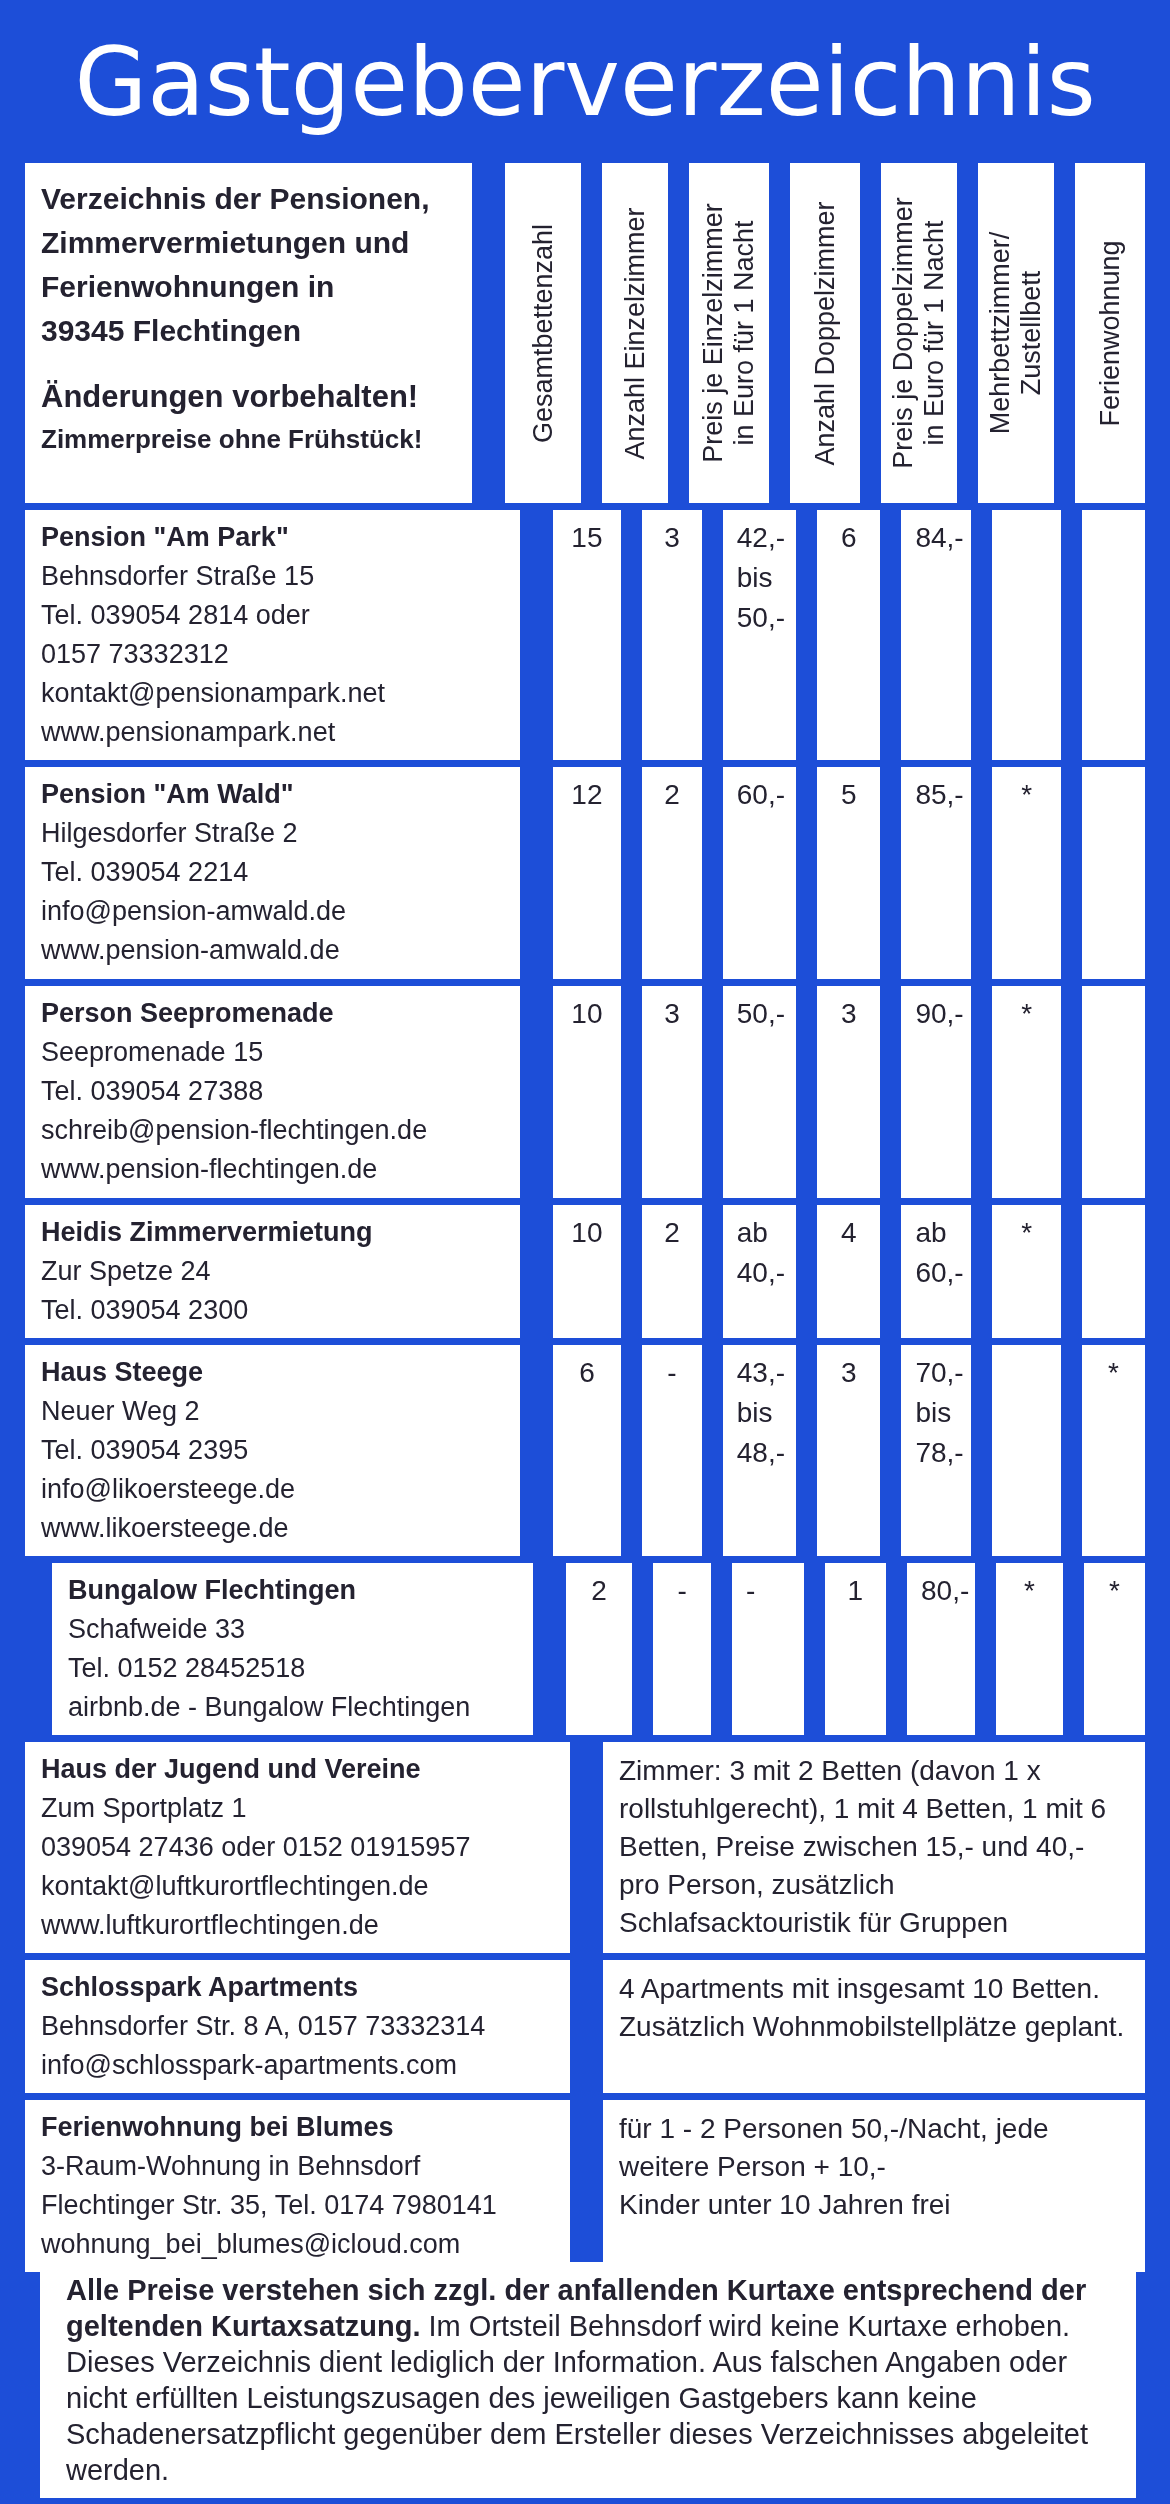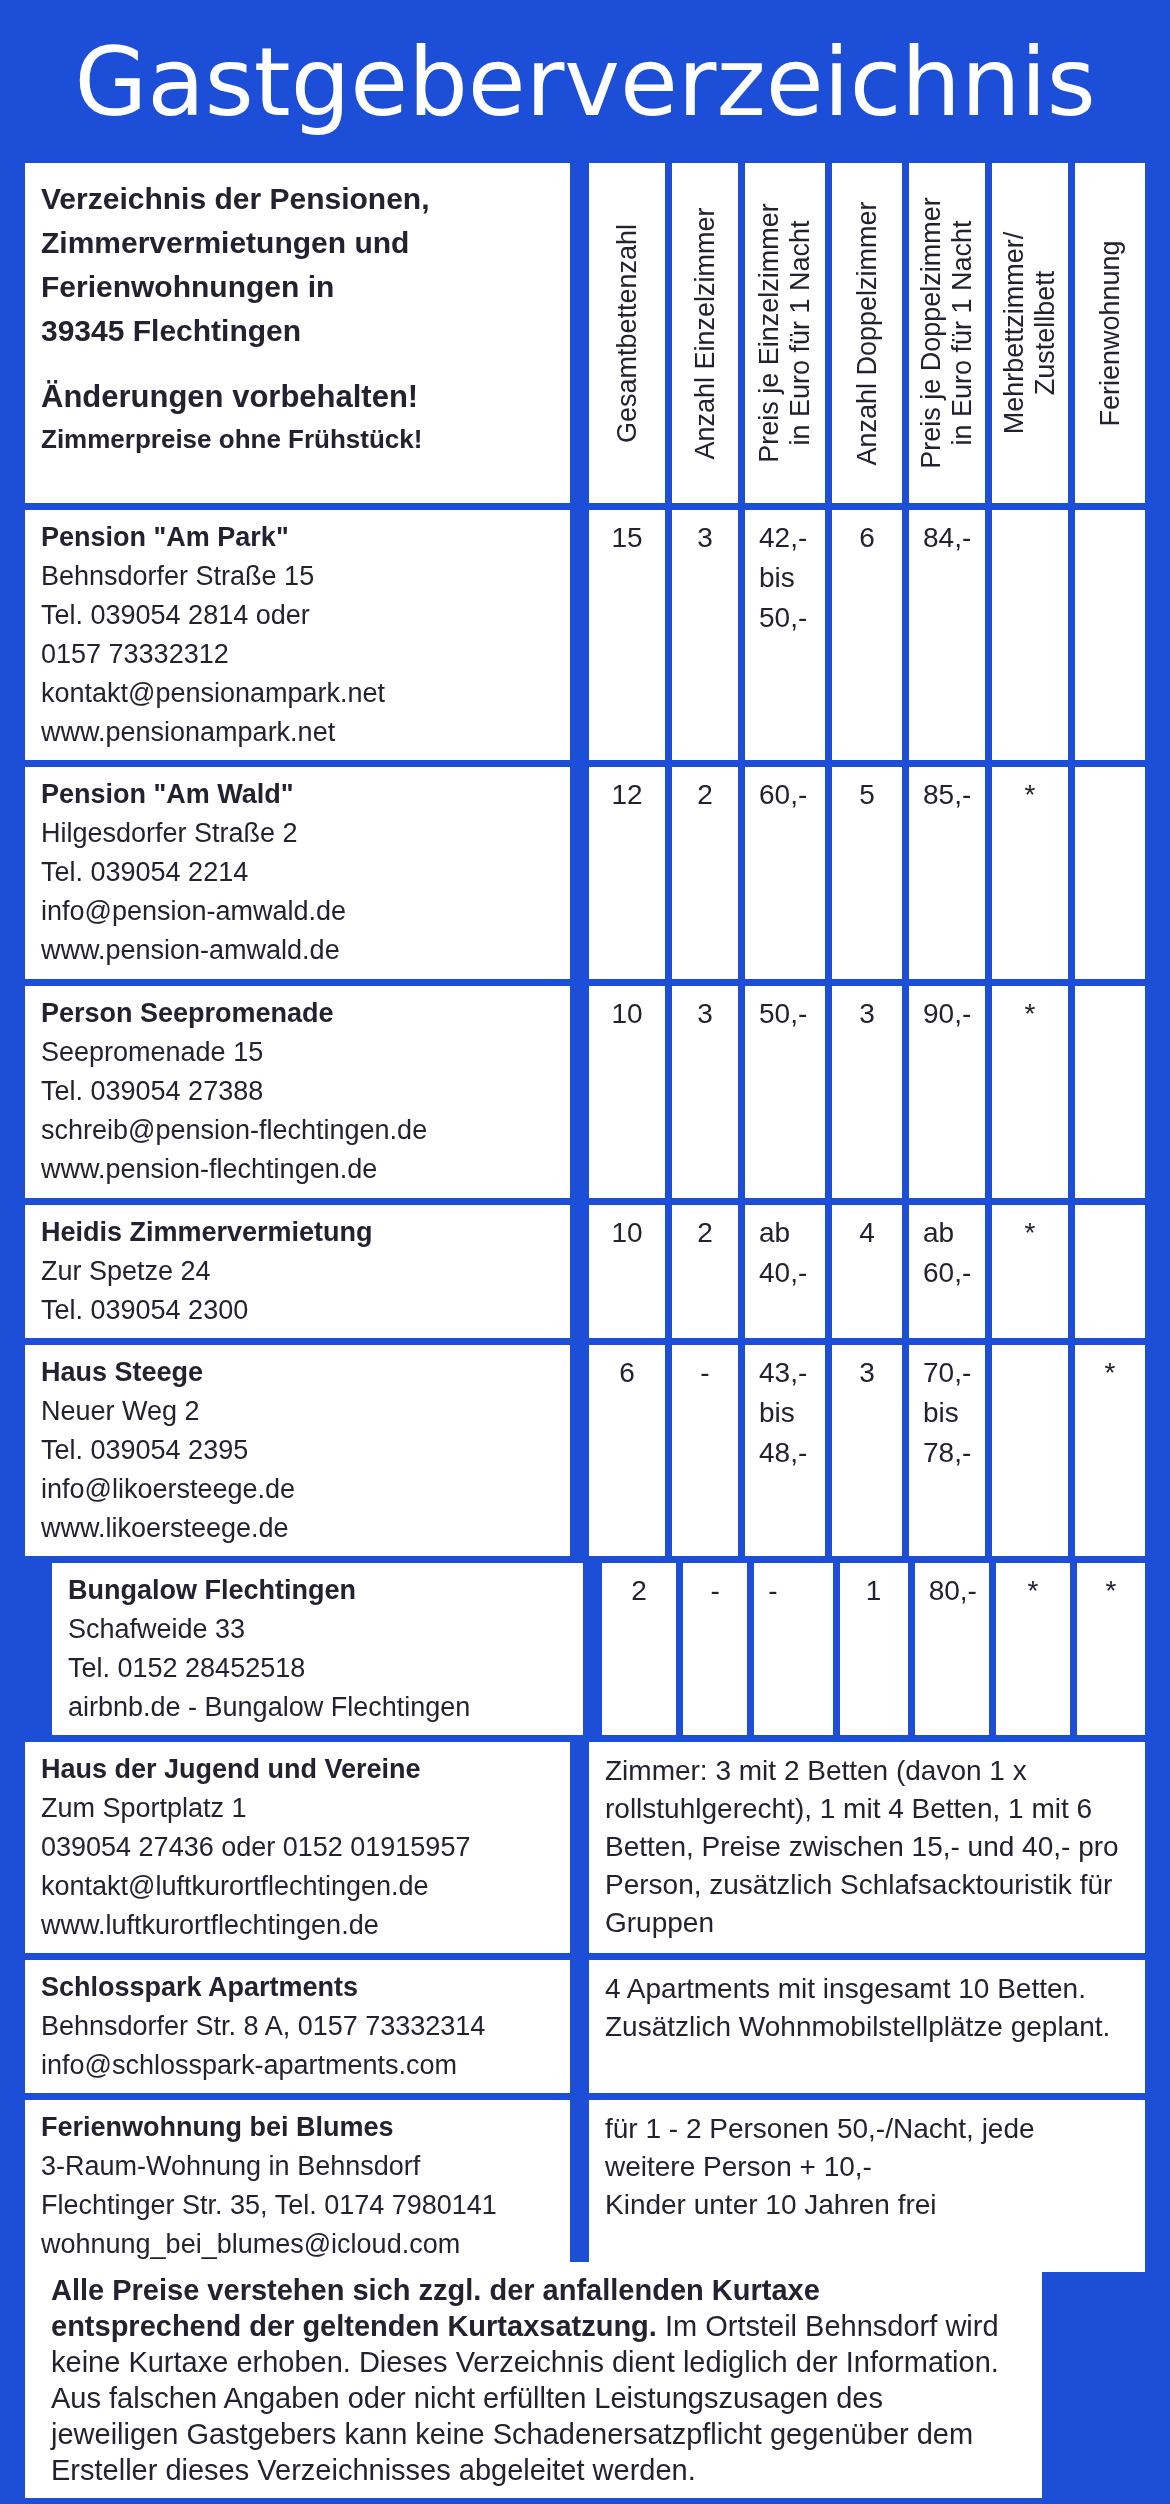--- a/index.html
+++ b/index.html
@@ -7,21 +7,21 @@
     position:relative; width:1170px; height:2504px;
     background:#1d4ed8; overflow:hidden;
     font-family:"Liberation Sans", sans-serif; color:#242230;
   }
   .title {
     position:absolute; top:18px; left:0; width:100%;
     text-align:center; color:#ffffff; font-size:94px; line-height:130px;
     font-family:"DejaVu Sans", sans-serif; font-weight:400;
   }
   .table { position:absolute; left:25px; top:163px; width:1120px; }
-  .row { display:flex; gap:7px; margin-bottom:7px; align-items:stretch; }
+  .row { display:flex; gap:21px; margin-bottom:7px; align-items:stretch; }
   .info, .head-info {
     width:545px; margin-right:12px; background:#ffffff;
     box-sizing:border-box; padding:8px 16px;
   }
   .head-info { padding:14px 16px; }
   .head-title { font-weight:bold; font-size:30px; line-height:44px; white-space:pre-line; }
   .head-note1 { font-weight:bold; font-size:31px; line-height:40px; margin-top:24px; }
   .head-note2 { font-weight:bold; font-size:26px; line-height:36px; margin-top:4px; }
   .entry-name { font-weight:bold; font-size:27px; line-height:39px; }
   .entry-details { font-size:27px; line-height:39px; white-space:pre-line; }
@@ -36,21 +36,21 @@
     flex:1; text-align:left; padding:10px 16px;
     font-size:28px; line-height:38px;
   }
   .hcell { background:#ffffff; display:flex; align-items:center; justify-content:center; overflow:visible; }
   .vlabel {
     flex:none; transform:rotate(-90deg);
     width:320px; text-align:center; white-space:pre-line;
     font-size:27px; line-height:31px;
   }
   .footer {
-    position:absolute; left:25px; top:2262px; width:1017px; min-height:198px;
+    position:absolute; left:40px; top:2262px; width:1096px; min-height:198px;
     background:#ffffff; box-sizing:border-box; padding:10px 26px;
     font-size:29px; line-height:36px;
   }
   .footer .bold-part { font-weight:bold; }
 </style>
 </head>
 <body>
 
 <div class="page">
 

